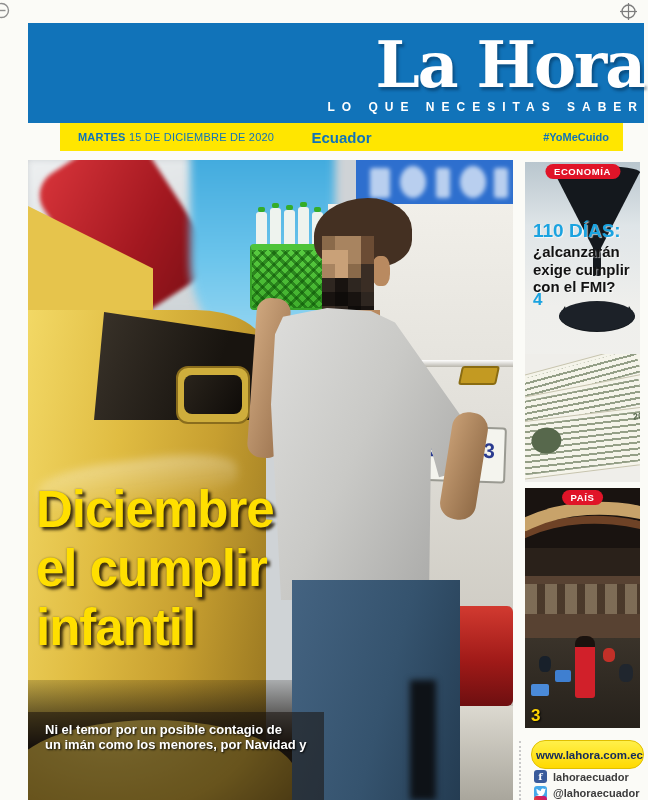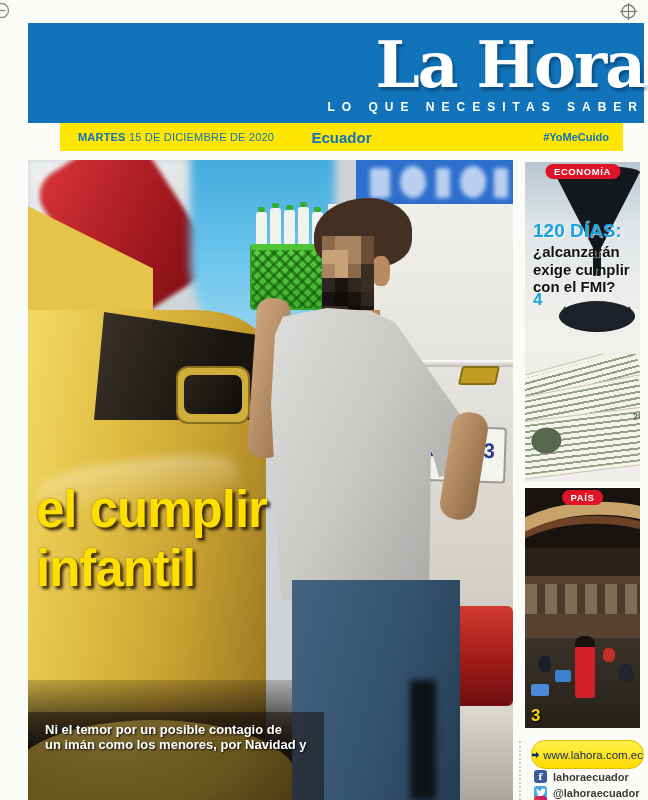--- a/index.html
+++ b/index.html
@@ -124,21 +124,21 @@
   .person{position:absolute;border-radius:40%;}
   .red-lady{left:50px;top:148px;width:20px;height:62px;background:linear-gradient(#1a120e 0 18%,#d1202a 18%);border-radius:8px 8px 3px 3px;}
   .pais-title{position:absolute;left:6px;top:140px;font-size:14px;font-weight:800;color:#fff;line-height:15.8px;
         text-shadow:1px 1px 2px rgba(0,0,0,.95);white-space:nowrap;}
   .pais-num{top:218px;color:#ffd400;text-shadow:1px 1px 2px rgba(0,0,0,.9);}
 
   .dotted-sep{position:absolute;left:519px;top:741px;height:59px;border-left:2px dotted #c9c9c9;}
   .web-pill{position:absolute;left:531px;top:740px;width:111px;height:27px;border-radius:14px;
         background:linear-gradient(#fff04a,#ffd900);border:1px solid #e0bf00;
         display:flex;align-items:center;justify-content:center;gap:4px;}
-  .web-url{font-size:11.5px;font-weight:400;color:#12295c;}
+  .web-url{font-size:11.5px;font-weight:700;color:#12295c;}
   .social-row{position:absolute;left:534px;display:flex;align-items:center;gap:6px;}
   .social-label{font-size:11px;font-weight:bold;color:#3c3c3c;}
   .sicon{width:13px;height:13px;border-radius:3px;display:flex;align-items:center;justify-content:center;flex:none;}
   .fb{background:#3a5b9b;color:#fff;font-family:"DejaVu Serif",serif;font-weight:bold;font-size:10px;line-height:13px;}
   .tw{background:#45a9ea;}
   .ig{background:linear-gradient(45deg,#f09433,#dc2743 55%,#bc1888);}
 </style>
 </head>
 <body>
 
@@ -251,20 +251,21 @@
     </div>
     <div class="abs boy-neck"></div>
     <div class="abs boy-tee"></div>
     <div class="abs boy-arm-dn"></div>
     <div class="abs jeans"></div>
     <div class="abs jeans-gap"></div>
     <div class="abs scrim"></div>
   </div>
 
   <div class="headline">
+    <div>Diciembre</div>
     <div>el cumplir</div>
     <div>infantil</div>
   </div>
 
   <div class="standfirst">
     <div>Ni el temor por un posible contagio de</div>
     <div>un imán como los menores, por Navidad y</div>
   </div>
 
   <div class="card card-econ">
@@ -281,21 +282,21 @@
         </div>
       <div class="bill" style="left:-10px;top:32px;width:130px;height:32px;transform:rotate(-11deg);">
           <div class="stripes"></div>
         </div>
       <div class="bill" style="left:-8px;top:60px;width:132px;height:56px;transform:rotate(-7deg);">
         <div class="stripes"></div>
         <div class="oval"></div>
         <div class="denom">20</div>
       </div>
     </div>
-    <div class="econ-kicker">120 DÍAS:</div>
+    <div class="econ-kicker">110 DÍAS:</div>
     <div class="econ-title">
       <div>¿alcanzarán</div>
       <div>exige cumplir</div>
       <div>con el FMI?</div>
     </div>
     <div class="page-num econ-num">4</div>
     <div class="tag-badge">ECONOMÍA</div>
   </div>
 
   <div class="card card-pais">

